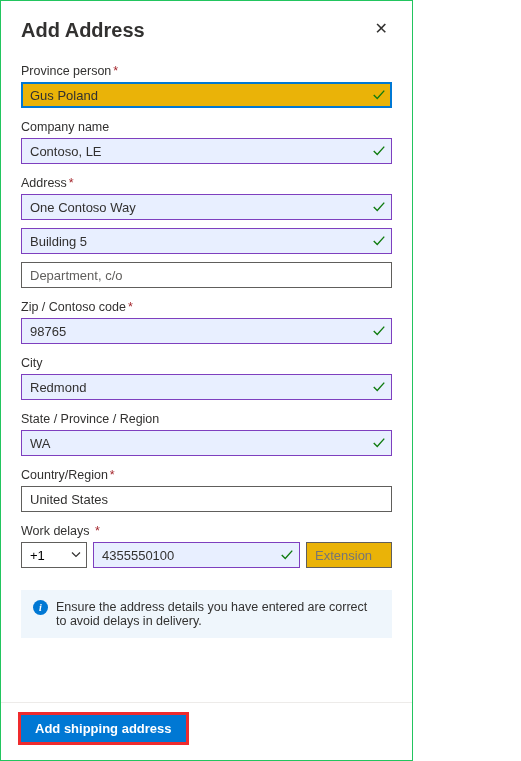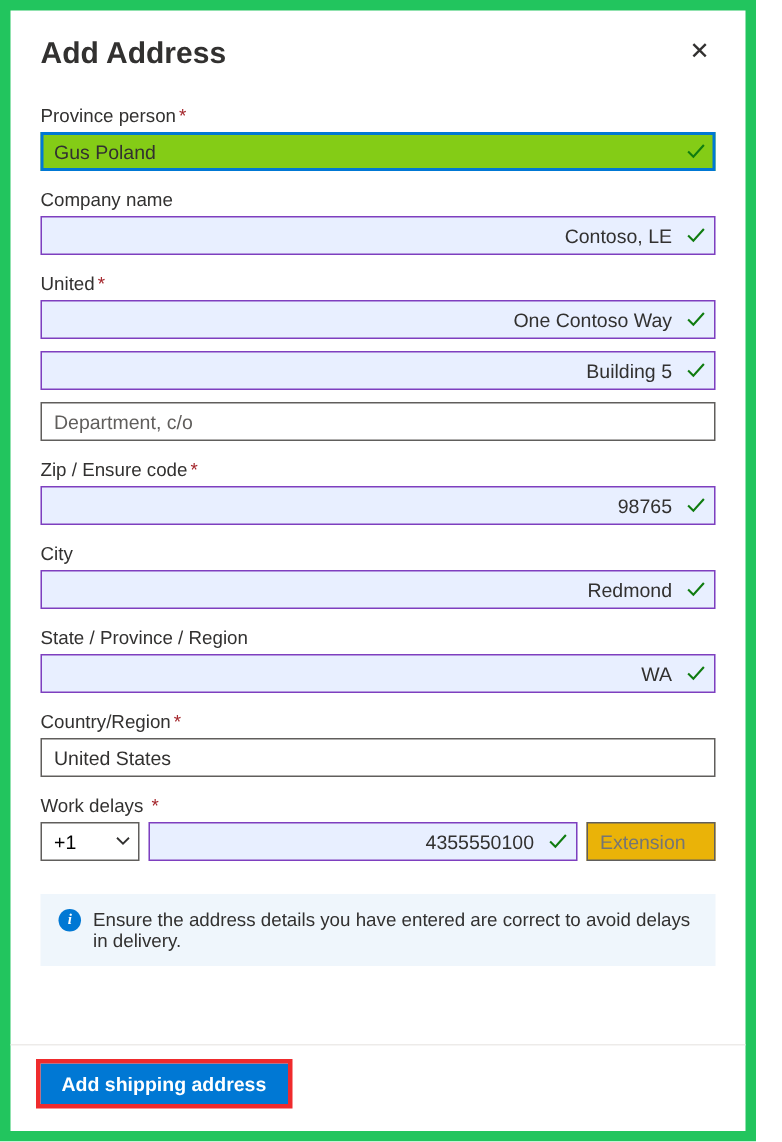--- a/index.html
+++ b/index.html
@@ -6,22 +6,22 @@
     body {
       font-family: "Segoe UI", -apple-system, sans-serif;
       font-size: 13px;
       color: #323130;
       background: #fff;
       width: 521px;
       height: 761px;
       overflow: hidden;
     }
     .panel {
-      border: 7px solid #22c55e;
-      width: 504px;
+      border: 1px solid #22c55e;
+      width: 413px;
       height: 761px;
       display: flex;
       flex-direction: column;
     }
     .content {
       padding: 18px 20px 10px 20px;
       flex: 1;
       overflow: auto;
     }
     .header-row {
@@ -58,24 +58,23 @@
       font-size: 13px;
       font-family: inherit;
       color: #323130;
       background: #fff;
       border: 1px solid #605e5c;
       outline: none;
     }
     .input.validated {
       background: #e8efff;
       border: 1px solid #7e3fbf;
-      text-align: right;
     }
     .input.focused {
-      background: #84cc16;
+      background: #eab308;
       border: 2px solid #0078d4;
       padding: 2px 27px 2px 7px;
     }
     .input::placeholder { color: #605e5c; }
     .check {
       position: absolute;
       right: 6px;
       top: 50%;
       transform: translateY(-50%);
       pointer-events: none;
@@ -187,21 +186,21 @@
         <span class="check">
           <svg viewBox="0 0 16 16">
               <path d="M2 8 L6 12 L14 3" stroke="#107c10" stroke-width="1.6" fill="none"></path>
             </svg>
         </span>
       </div>
     </div>
 
     <div class="field">
       <label class="label">
-        <span>United</span><span class="req">*</span>
+        <span>Address</span><span class="req">*</span>
       </label>
       <div class="addr-stack">
         <div class="input-wrap">
           <input class="input validated" value="One Contoso Way" style="">
           <span class="check">
             <svg viewBox="0 0 16 16">
                 <path d="M2 8 L6 12 L14 3" stroke="#107c10" stroke-width="1.6" fill="none"></path>
               </svg>
           </span>
         </div>
@@ -214,21 +213,21 @@
           </span>
         </div>
         <div class="input-wrap">
           <input class="input" placeholder="Department, c/o" style="">
         </div>
       </div>
     </div>
 
     <div class="field">
       <label class="label">
-        <span>Zip / Ensure code</span><span class="req">*</span>
+        <span>Zip / Contoso code</span><span class="req">*</span>
       </label>
       <div class="input-wrap">
         <input class="input validated" value="98765" style="">
         <span class="check">
           <svg viewBox="0 0 16 16">
               <path d="M2 8 L6 12 L14 3" stroke="#107c10" stroke-width="1.6" fill="none"></path>
             </svg>
         </span>
       </div>
     </div>

